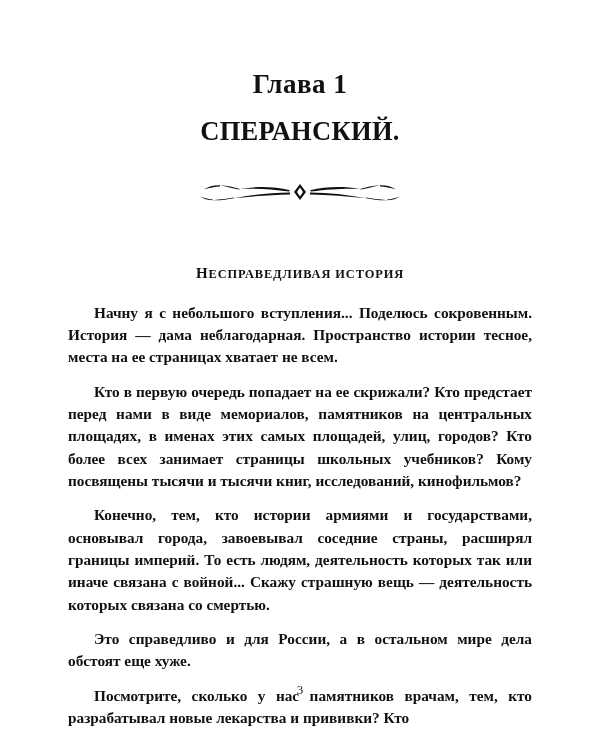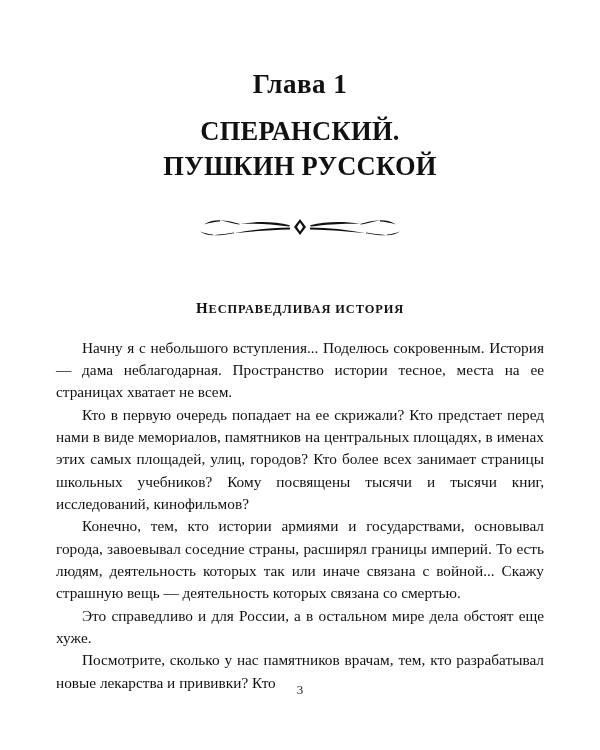--- a/index.html
+++ b/index.html
@@ -68,26 +68,27 @@
     font-weight: 700;
     font-size: 12.4px;
     letter-spacing: 0.9px;
     text-align: center;
     margin: 0 0 20px 0;
   }
   .small-caps-first {
     font-size: 15px;
   }
   p.para {
-    margin: 0;
+    margin: 12px;
     font-size: 15.3px;
     line-height: 1.46;
     text-align: justify;
     text-indent: 26px;
     hyphens: none;
+    font-weight: bold;
   }
 
   
   .folio {
     position: absolute;
     left: 0;
     right: 0;
     bottom: 26px;
     text-align: center;
     font-size: 13px;
@@ -96,21 +97,20 @@
 </style>
 </head>
 <body>
 
 <div class="page">
 
   <div class="chapter-head">
     <h1 class="chapter-number">Глава 1</h1>
     <h2 class="chapter-title">
       <span>СПЕРАНСКИЙ.</span>
-      <span>ПУШКИН РУССКОЙ</span>
     </h2>
   </div>
 
   <div class="ornament">
     <svg width="212" height="30" viewBox="0 0 212 30" aria-hidden="true">
       <g fill="#111111">
 
         <path d="M106 7 L112 15 L106 23 L100 15 Z"></path>
         <path d="M106 10.5 L109 15 L106 19.5 L103 15 Z" fill="#ffffff"></path>
 

